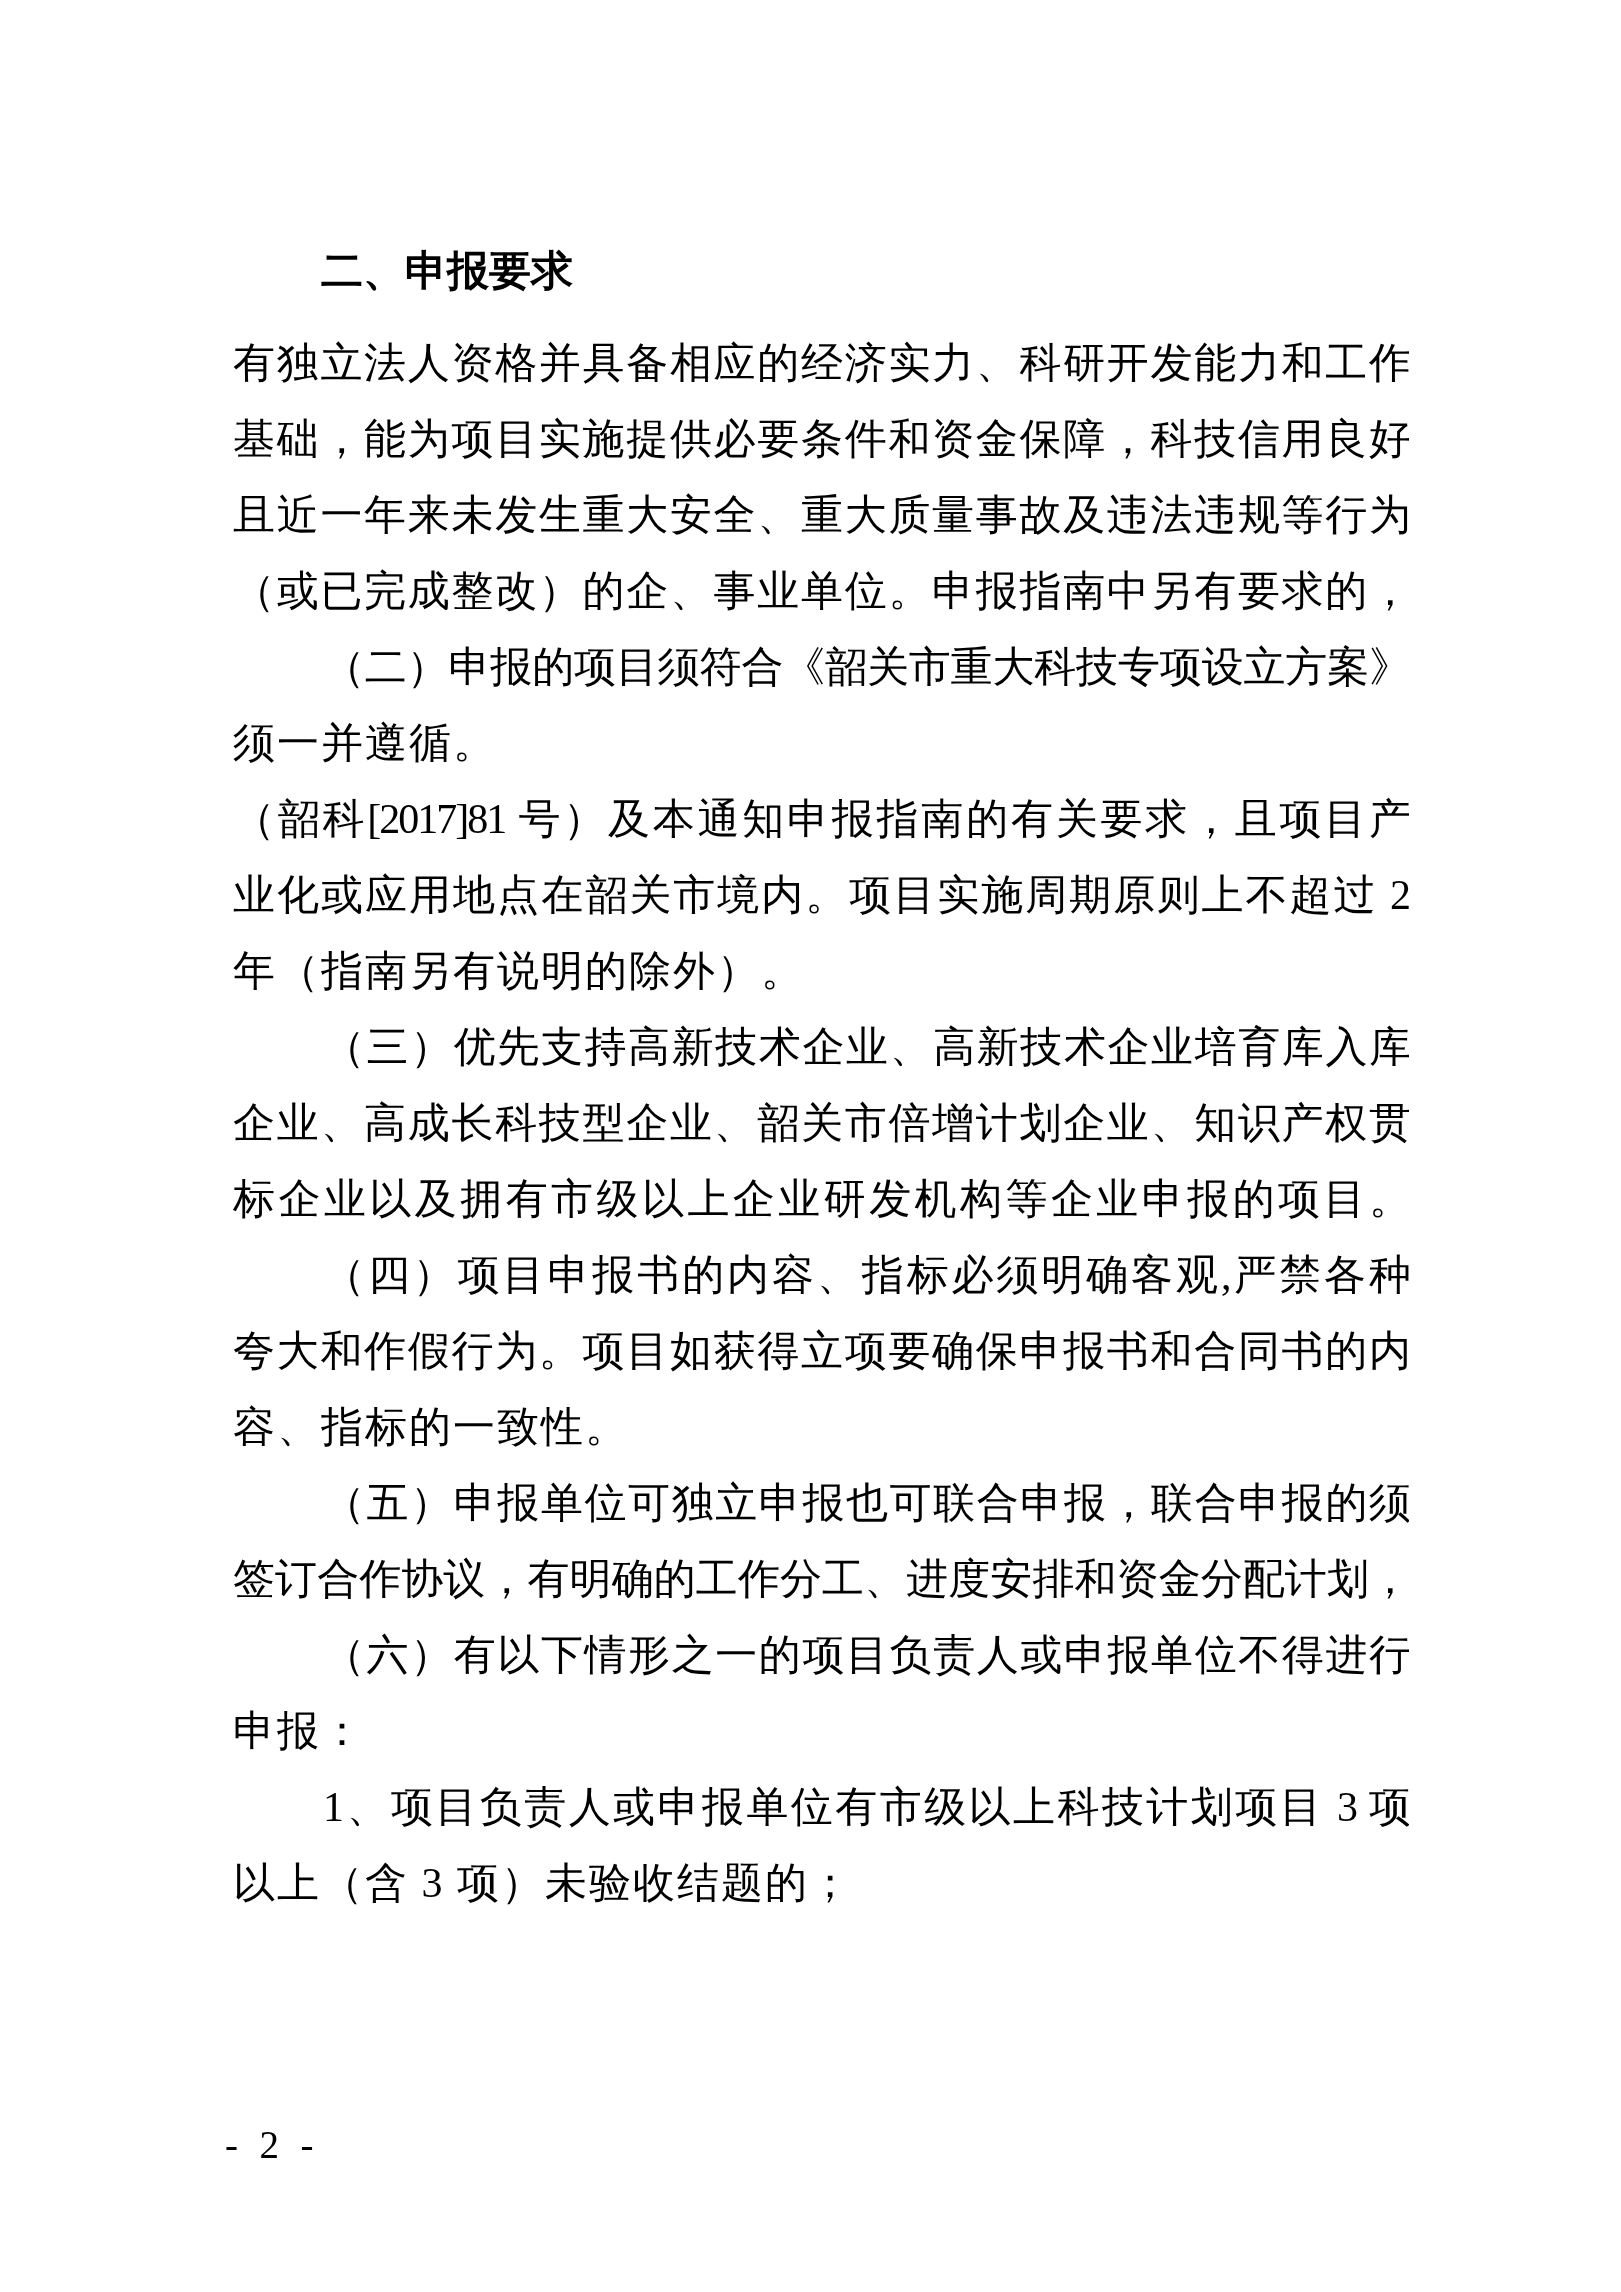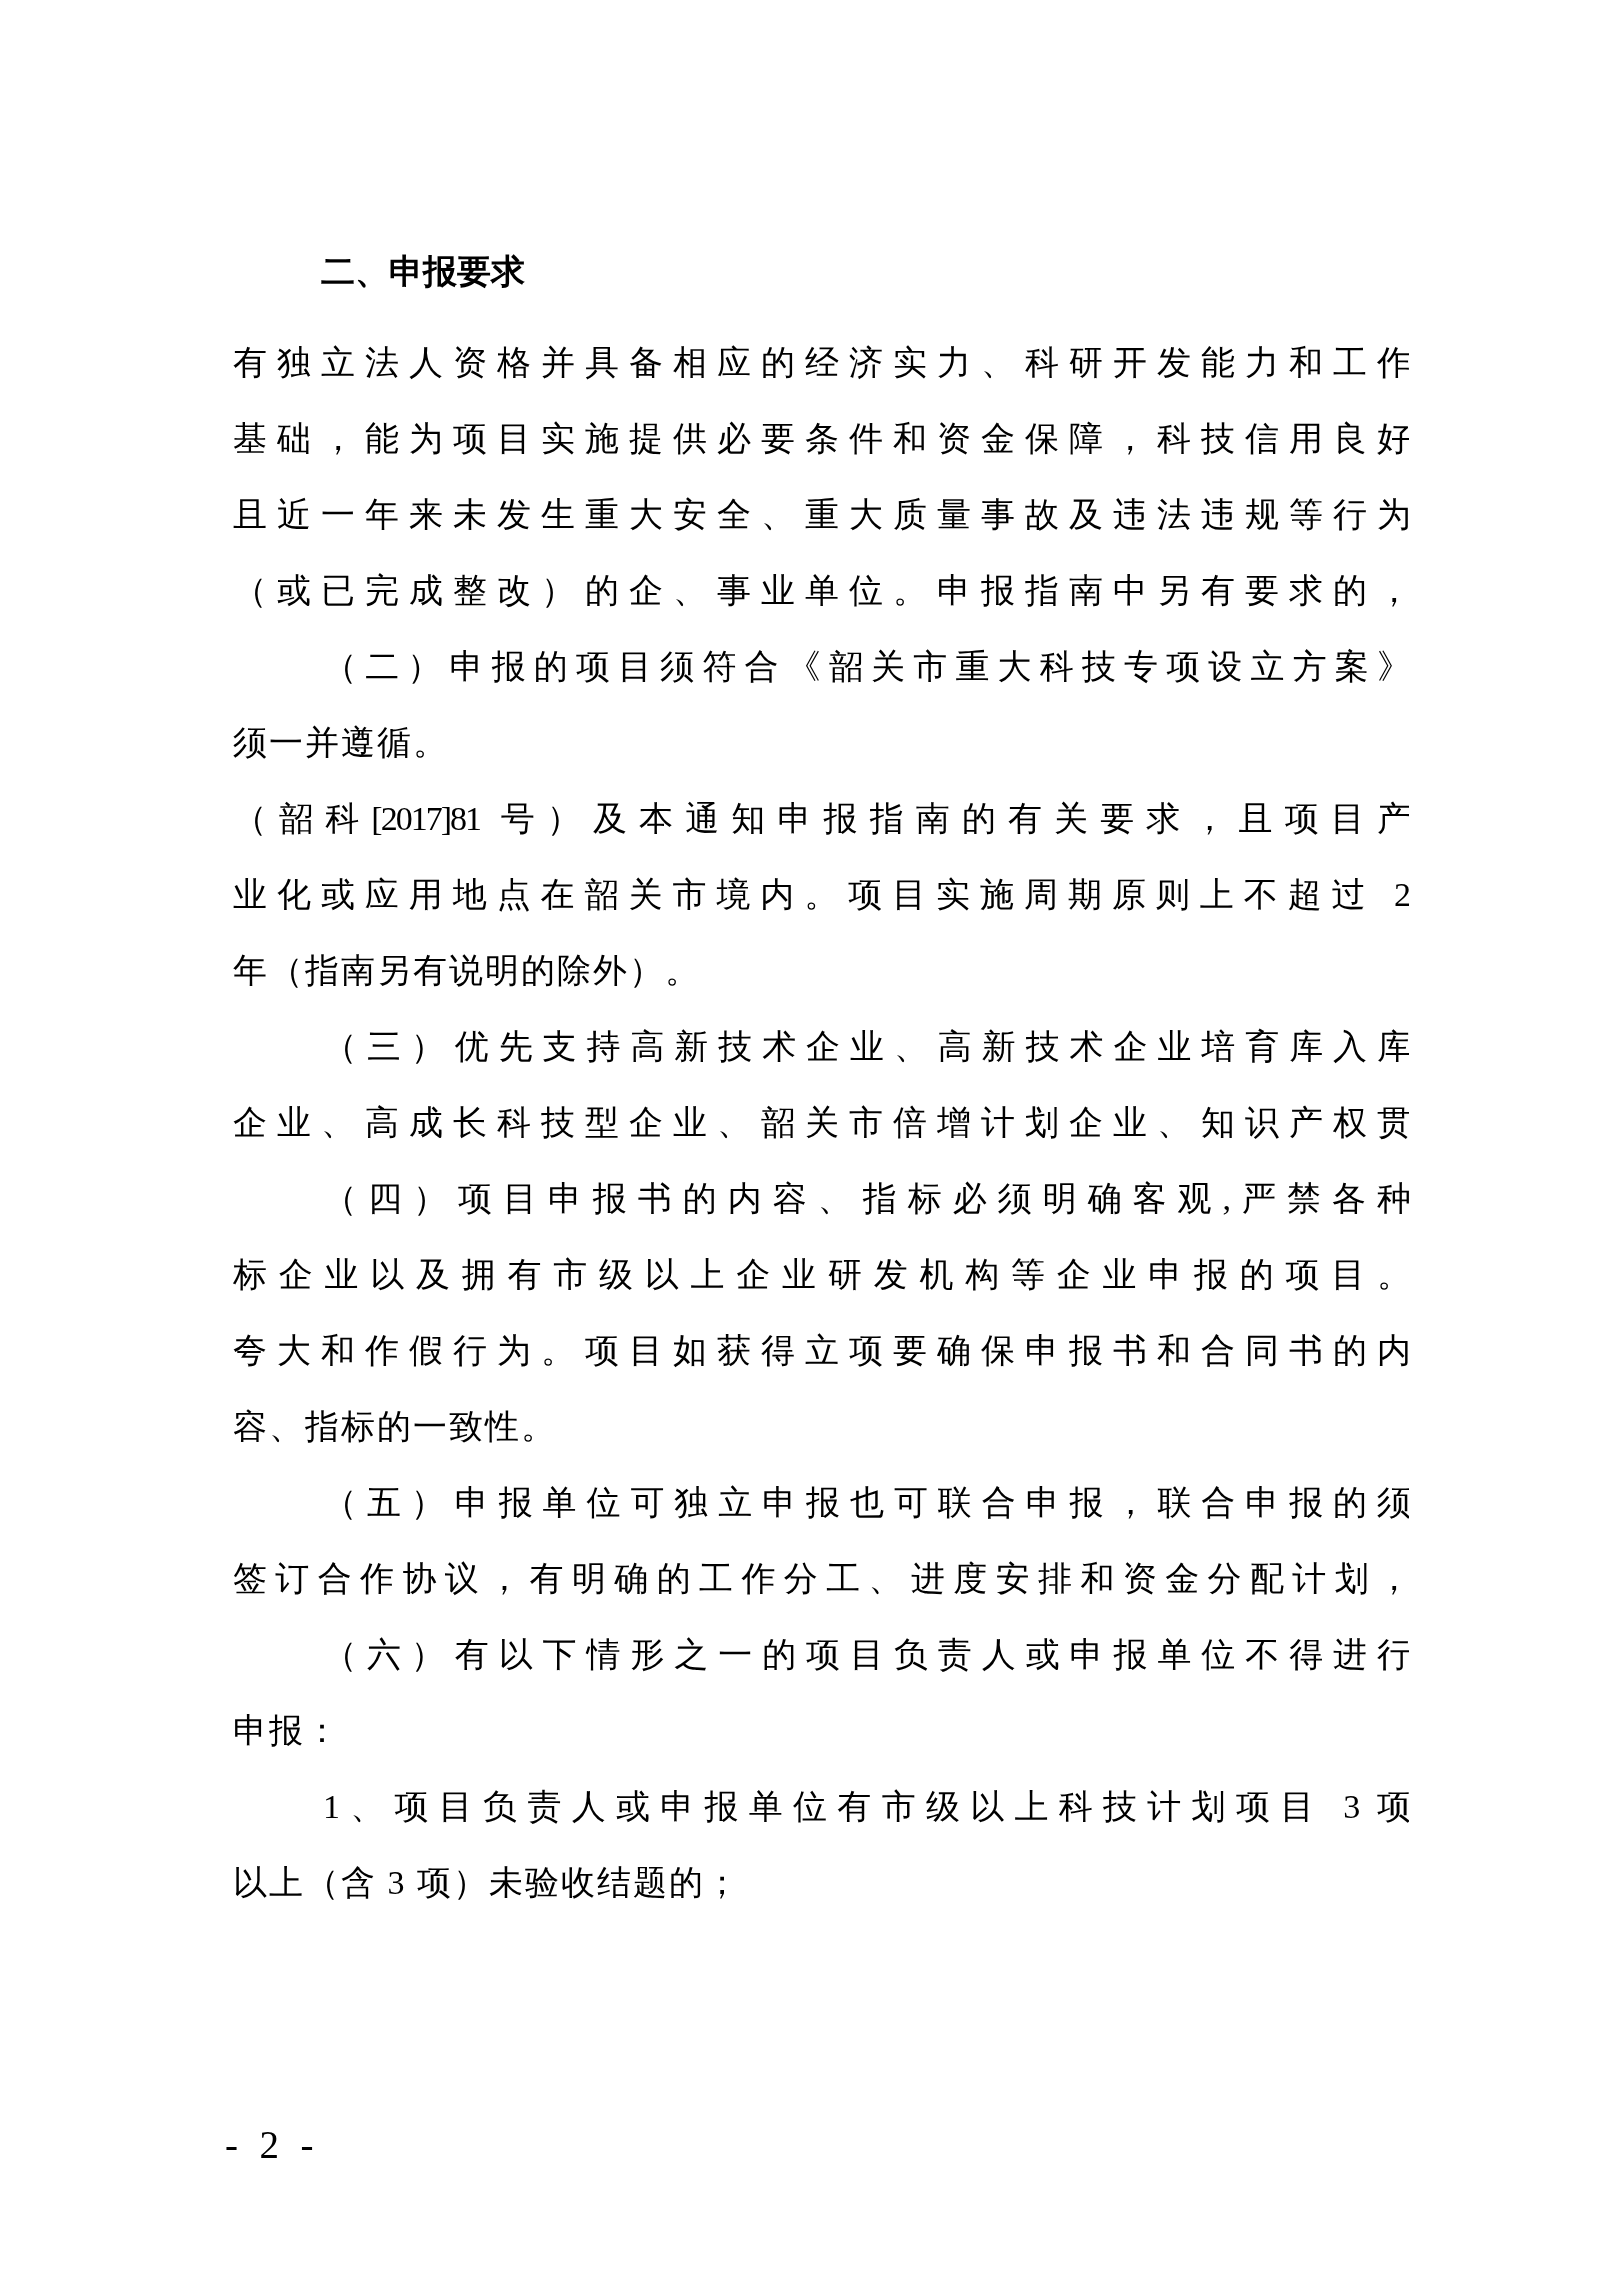--- a/index.html
+++ b/index.html
@@ -14,21 +14,21 @@
     background: #ffffff;
     color: #000000;
     overflow: hidden;
   }
   .text-block {
     position: absolute;
     left: 233px;
     top: 233px;
     width: 1176px;
     font-family: "Liberation Serif", "DejaVu Serif", serif;
-    font-size: 34px;
+    font-size: 42px;
     color: #000000;
   }
   .line {
     height: 76px;
     line-height: 76px;
     overflow: hidden;
   }
   .line.heading {
     font-family: "Liberation Sans", "DejaVu Sans", sans-serif;
     font-weight: bold;
@@ -75,22 +75,22 @@
       <div class="line justify">基础，能为项目实施提供必要条件和资金保障，科技信用良好</div>
       <div class="line justify">且近一年来未发生重大安全、重大质量事故及违法违规等行为</div>
       <div class="line justify">（或已完成整改）的企、事业单位。申报指南中另有要求的，</div>
       <div class="line indent-justify">（二）申报的项目须符合《韶关市重大科技专项设立方案》</div>
       <div class="line left">须一并遵循。</div>
       <div class="line justify">（韶科[2017]81 号）及本通知申报指南的有关要求，且项目产</div>
       <div class="line justify">业化或应用地点在韶关市境内。项目实施周期原则上不超过 2</div>
       <div class="line left">年（指南另有说明的除外）。</div>
       <div class="line indent-justify">（三）优先支持高新技术企业、高新技术企业培育库入库</div>
       <div class="line justify">企业、高成长科技型企业、韶关市倍增计划企业、知识产权贯</div>
+      <div class="line justify">标企业以及拥有市级以上企业研发机构等企业申报的项目。</div>
       <div class="line indent-justify">（四）项目申报书的内容、指标必须明确客观,严禁各种</div>
-      <div class="line justify">标企业以及拥有市级以上企业研发机构等企业申报的项目。</div>
       <div class="line justify">夸大和作假行为。项目如获得立项要确保申报书和合同书的内</div>
       <div class="line left">容、指标的一致性。</div>
       <div class="line indent-justify">（五）申报单位可独立申报也可联合申报，联合申报的须</div>
       <div class="line justify">签订合作协议，有明确的工作分工、进度安排和资金分配计划，</div>
       <div class="line indent-justify">（六）有以下情形之一的项目负责人或申报单位不得进行</div>
       <div class="line left">申报：</div>
       <div class="line indent-justify">1、项目负责人或申报单位有市级以上科技计划项目 3 项</div>
       <div class="line left">以上（含 3 项）未验收结题的；</div>
     </main>
   <div class="page-number">- 2 -</div>

